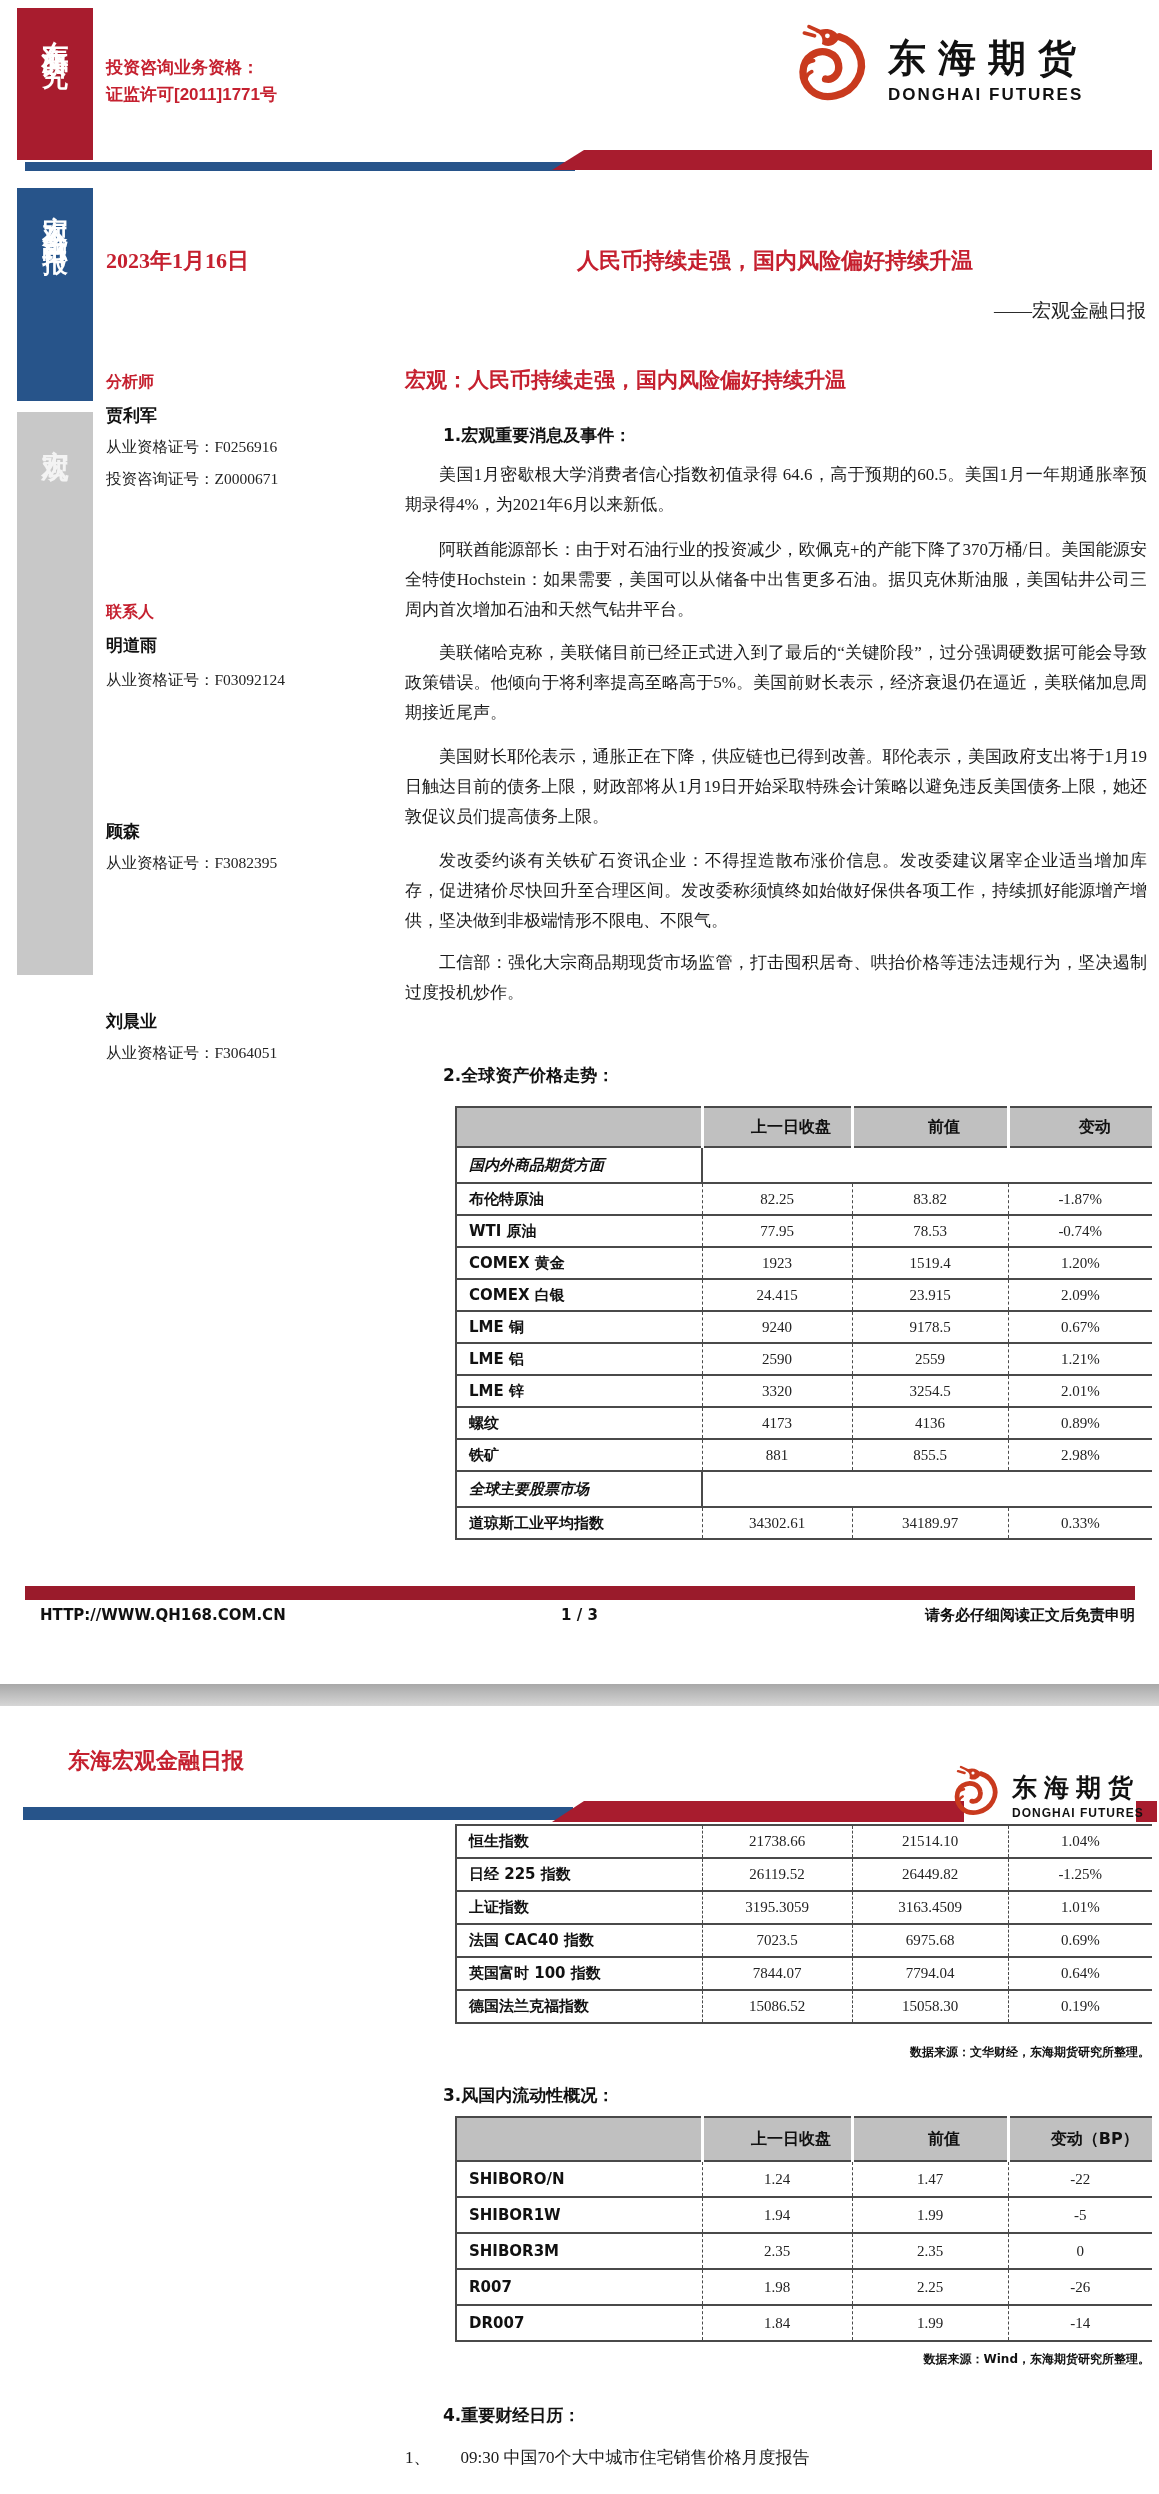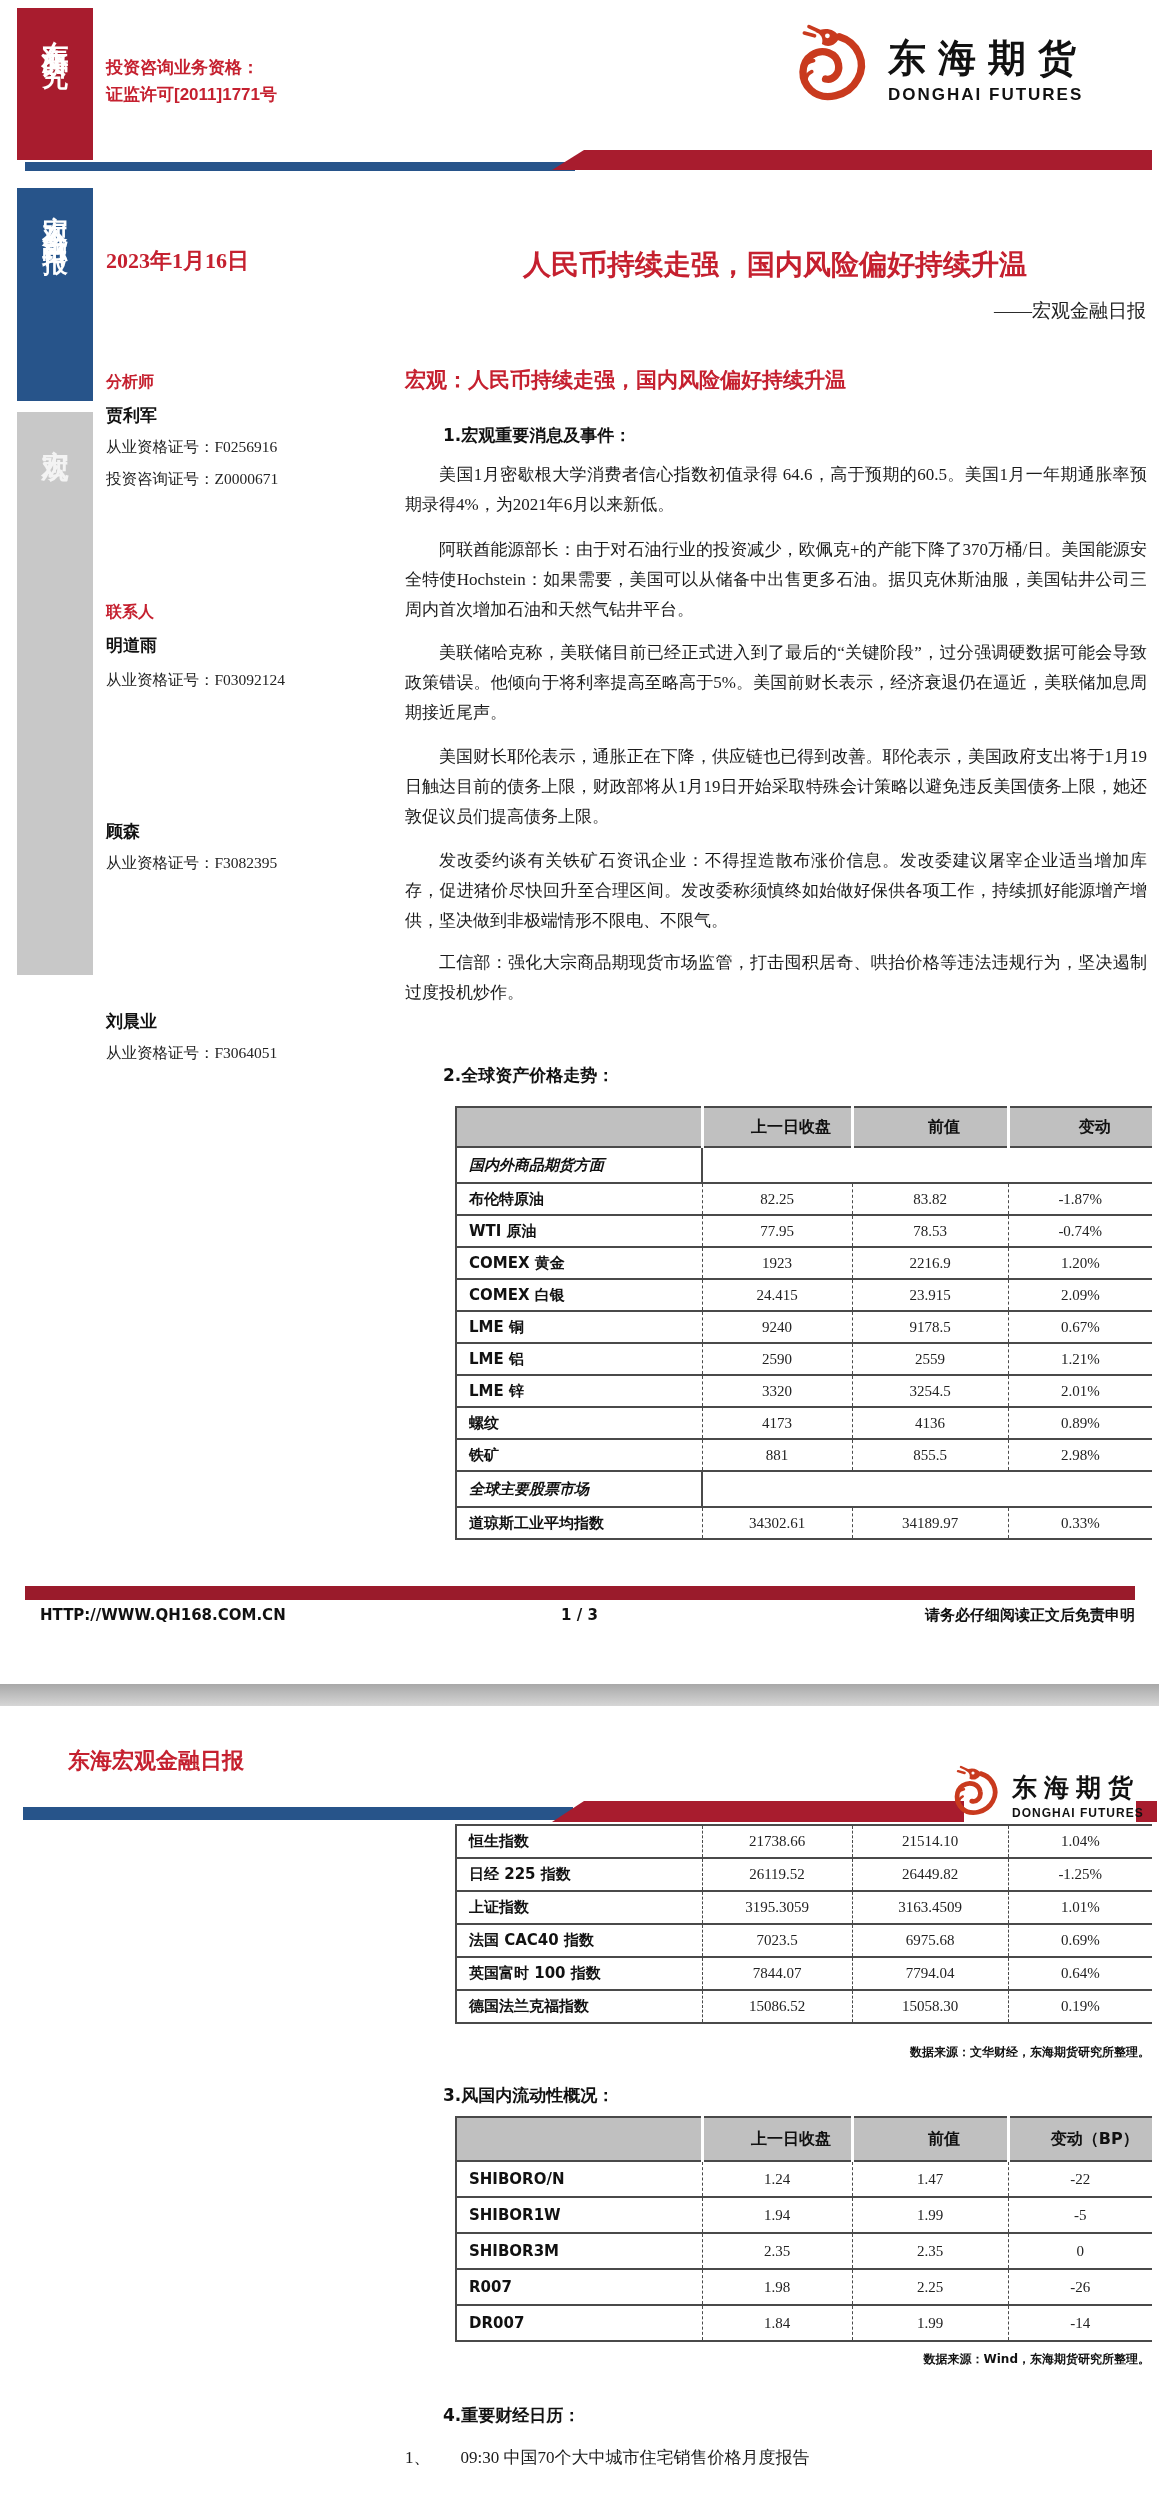--- a/index.html
+++ b/index.html
@@ -51,21 +51,21 @@
   .bar-red  { position:absolute; background:#a81c2e; clip-path:polygon(32px 0,100% 0,100% 100%,0 100%); }
   #bar1-blue { left:25px; top:162px; width:550px; height:9px; }
   #bar1-red  { left:552px; top:150px; width:600px; height:20px; }
   #bar2-blue { left:23px; top:101px; width:550px; height:13px; }
   #bar2-red  { left:552px; top:95px;  width:412px; height:21px; }
   #bar2-endcap { left:1136px; top:95px; width:21px; height:21px; background:#a81c2e; position:absolute; }
 
   .date { left:106px; top:246px; color:#c5202f; font-weight:bold; font-size:22px;
     font-family:"Liberation Serif","DejaVu Serif",serif; }
   .title { left:400px; top:246px; width:750px; text-align:center; color:#c5202f;
-    font-weight:bold; font-size:28px; font-family:"DejaVu Sans","Liberation Sans",sans-serif; }
+    font-weight:bold; font-size:22px; font-family:"DejaVu Sans","Liberation Sans",sans-serif; }
   .subtitle { left:700px; top:298px; width:446px; text-align:right; font-size:19px;
     font-family:"Liberation Serif","DejaVu Serif",serif; color:#222; }
 
   
   .side-label { left:106px; color:#c5202f; font-weight:bold; font-size:16px;
     font-family:"DejaVu Sans","Liberation Sans",sans-serif; }
   .side-name  { left:106px; color:#111; font-weight:bold; font-size:17px;
     font-family:"DejaVu Sans","Liberation Sans",sans-serif; }
   .side-cert  { left:106px; color:#222; font-size:15.5px;
     font-family:"Liberation Serif","DejaVu Serif",serif; }
@@ -222,21 +222,21 @@
           </tr>
           <tr>
             <td>WTI 原油</td>
             <td>77.95</td>
             <td>78.53</td>
             <td>-0.74%</td>
           </tr>
           <tr>
             <td>COMEX 黄金</td>
             <td>1923</td>
-            <td>2216.9</td>
+            <td>1519.4</td>
             <td>1.20%</td>
           </tr>
           <tr>
             <td>COMEX 白银</td>
             <td>24.415</td>
             <td>23.915</td>
             <td>2.09%</td>
           </tr>
           <tr>
             <td>LME 铜</td>

